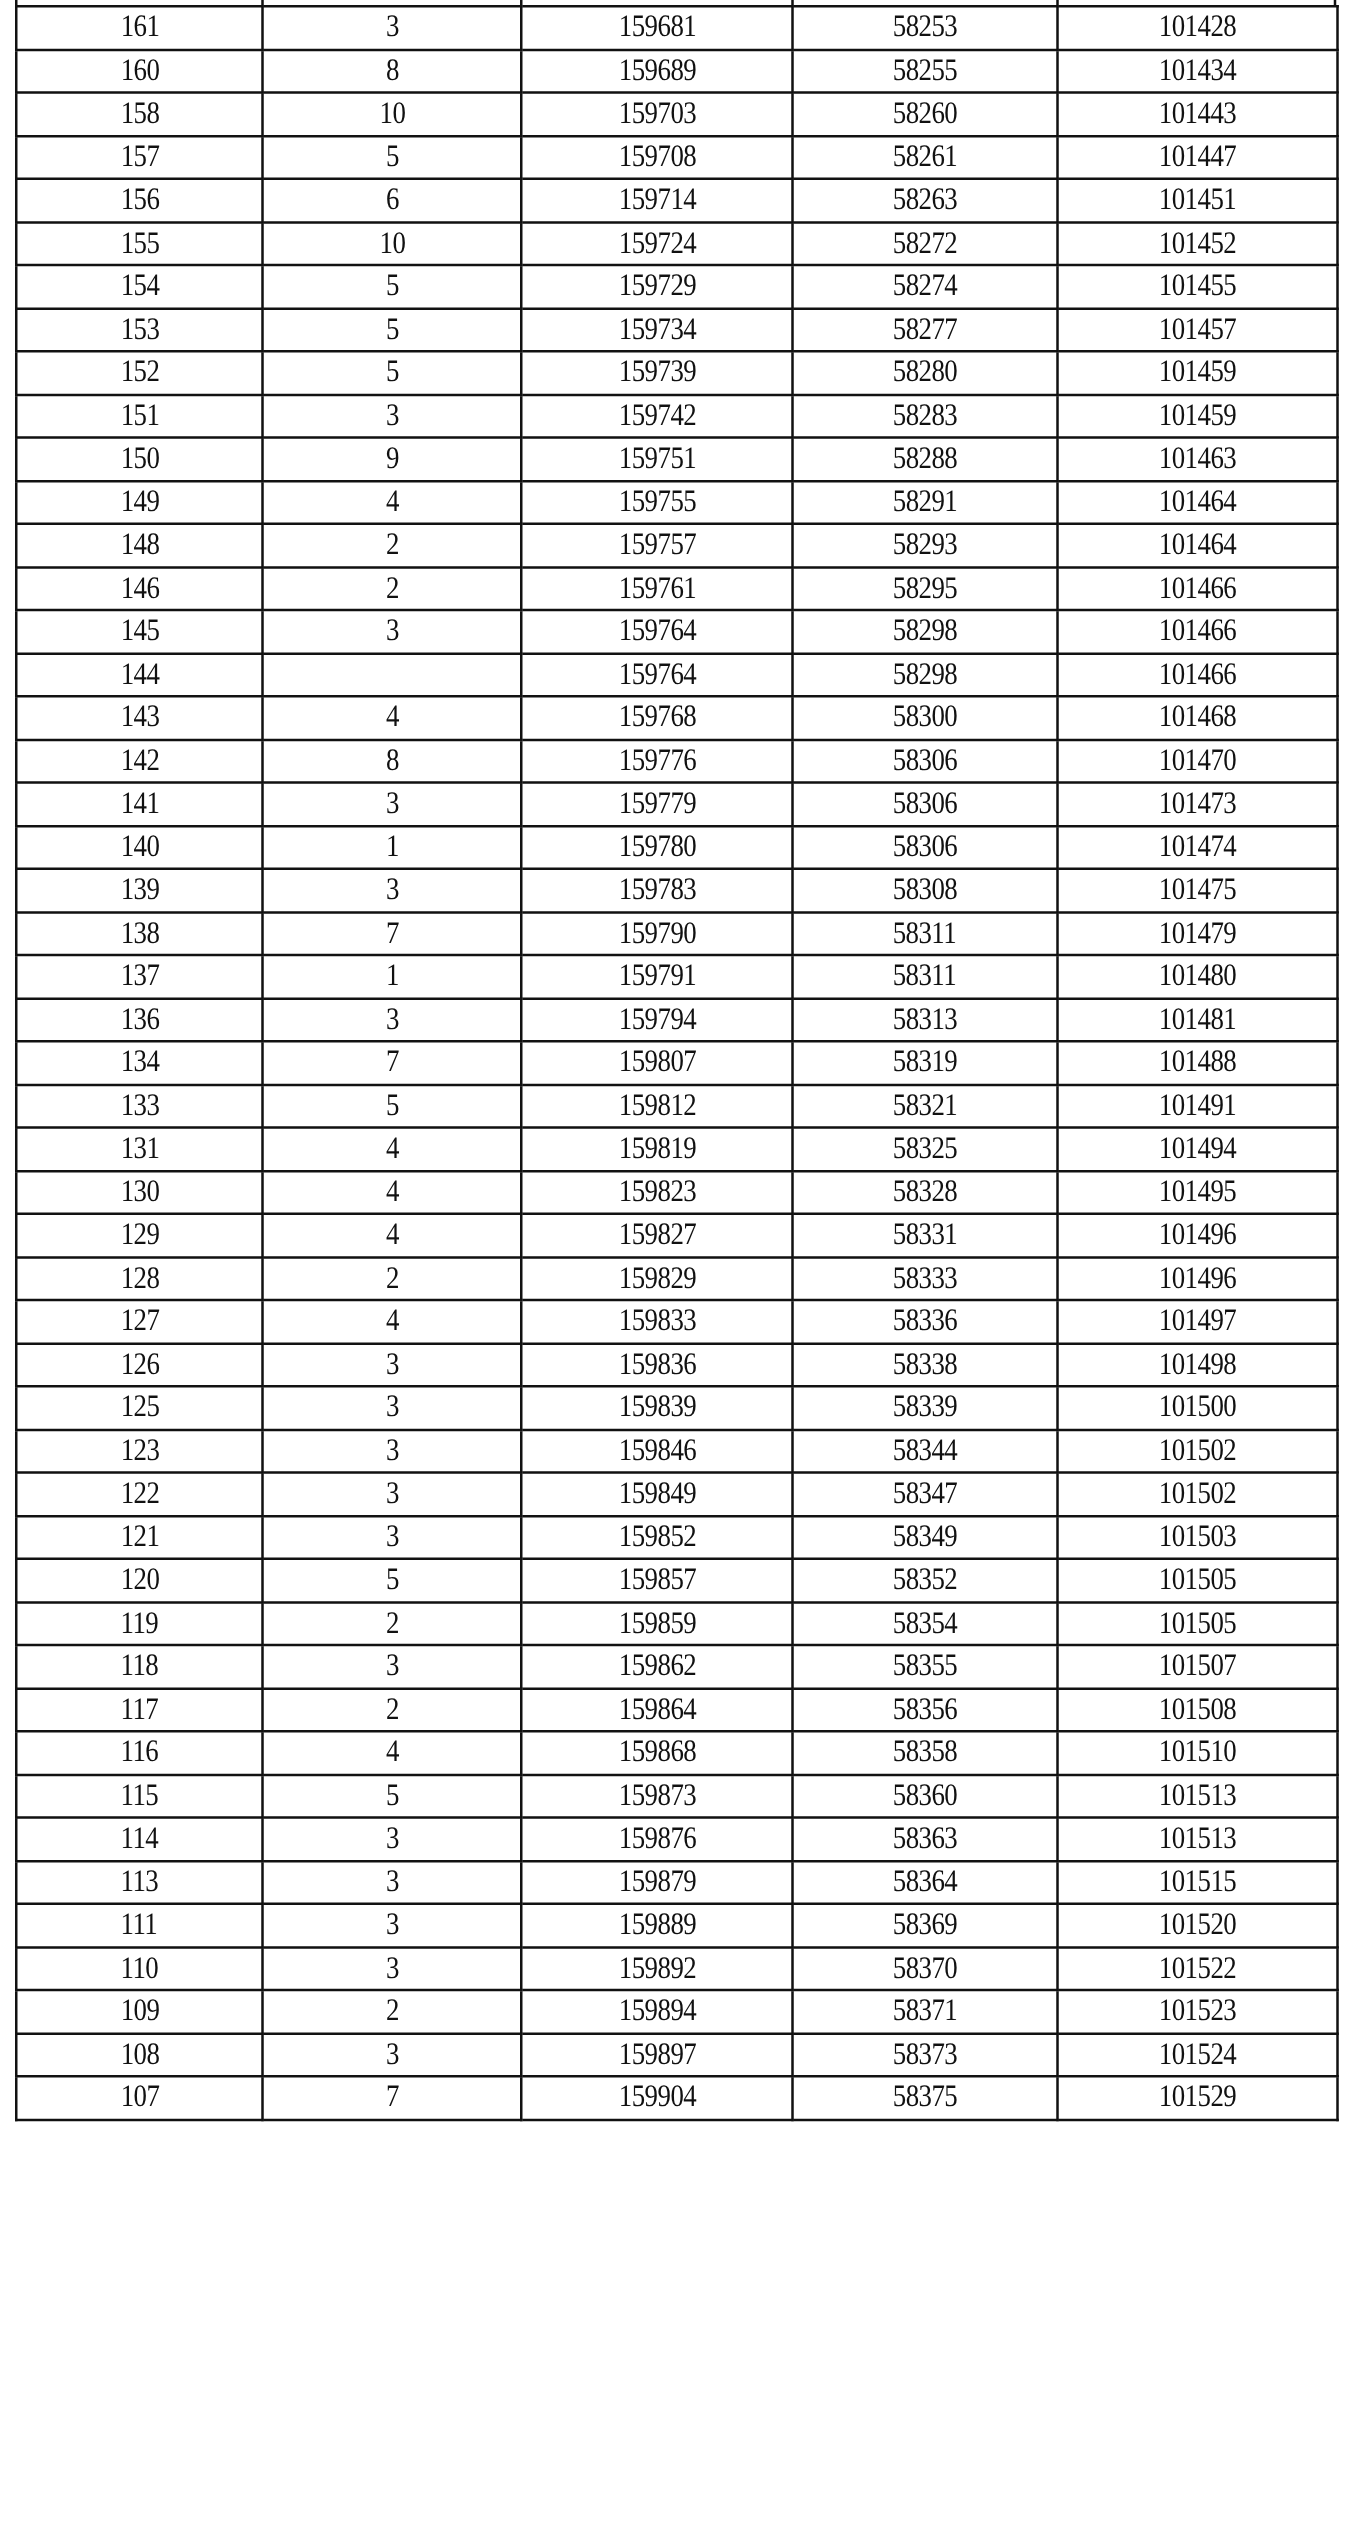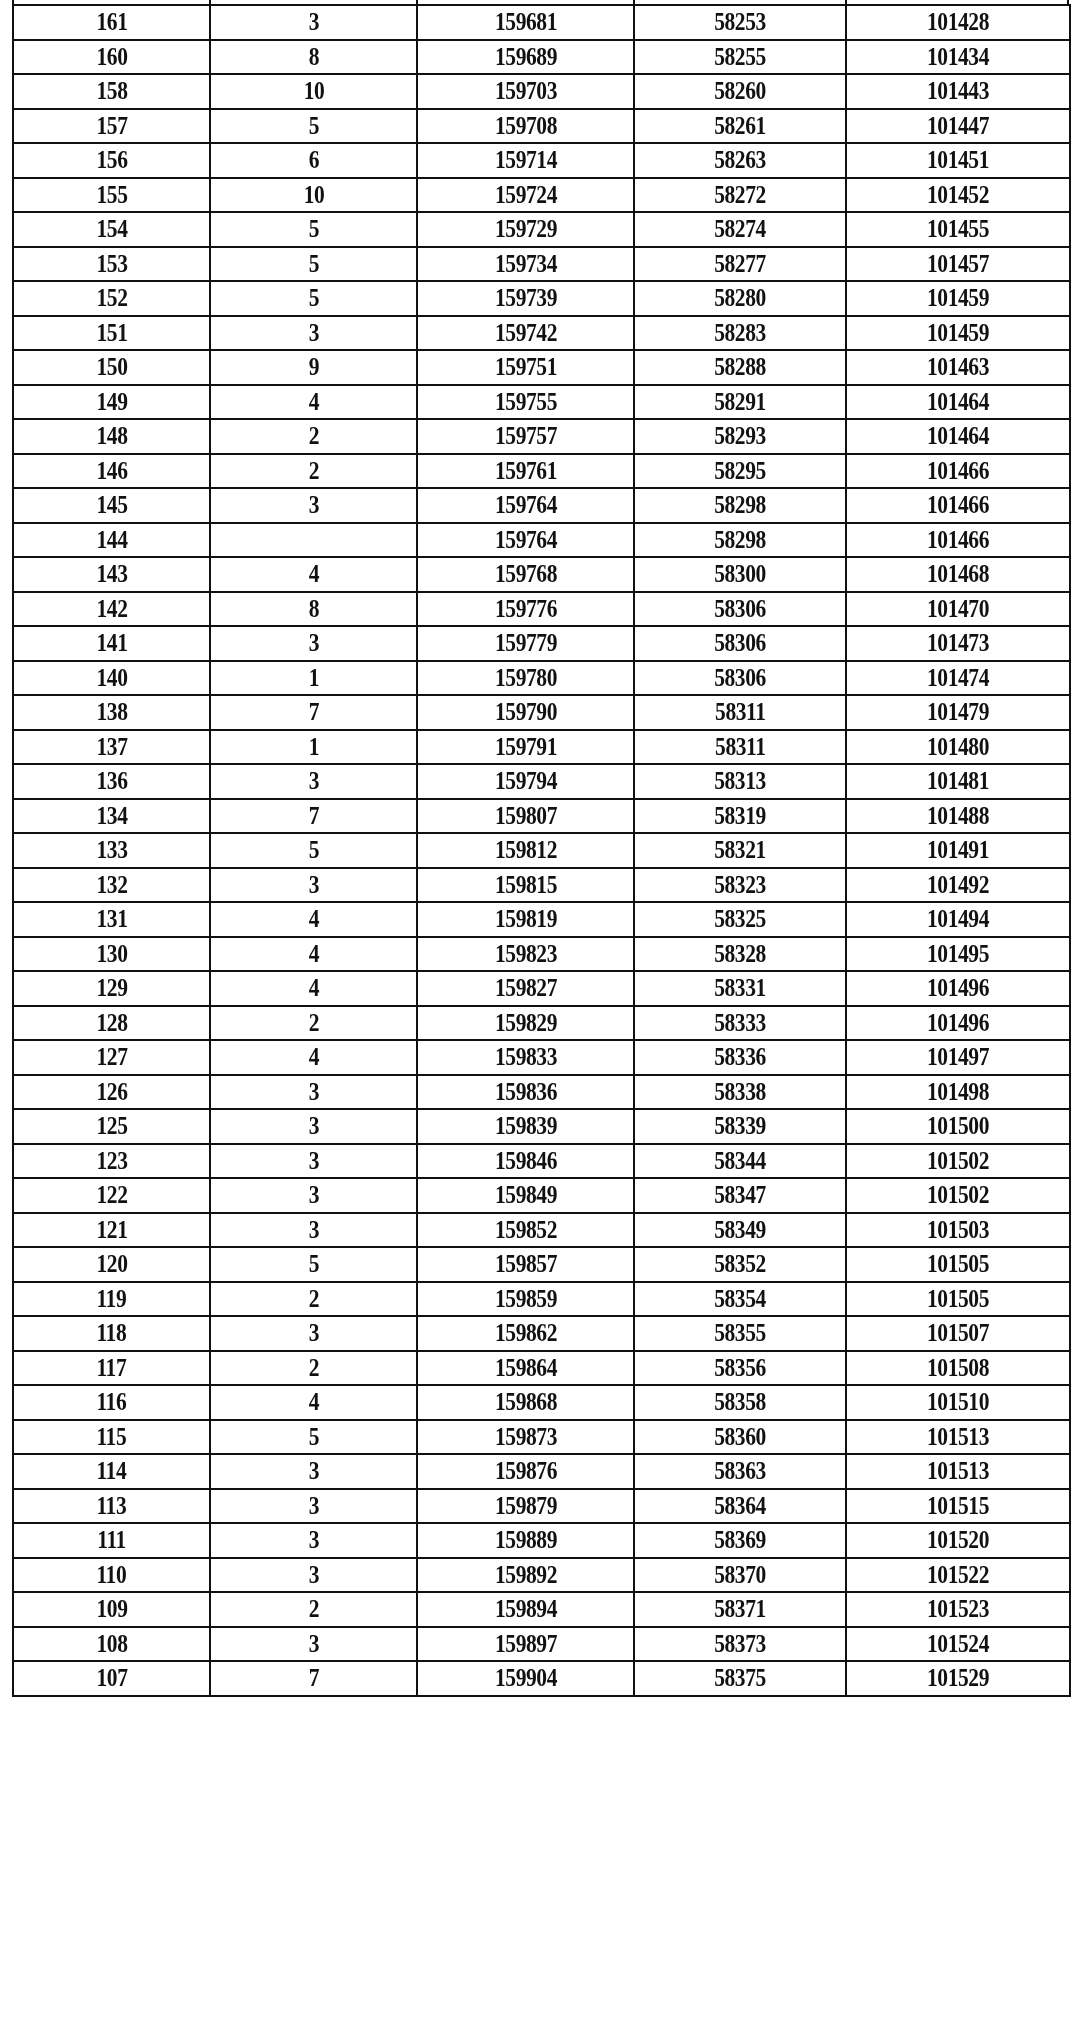--- a/index.html
+++ b/index.html
@@ -13,21 +13,20 @@
       position: relative;
       overflow: hidden;
       font-family: "Liberation Serif", "DejaVu Serif", serif;
       color: #111111;
     }
     .sheet {
       position: absolute;
       left: 12px;
       top: 4px;
       width: 1057px;
-      font-weight: bold;
     }
     table.data-table {
       border-collapse: collapse;
       width: 1057px;
       table-layout: fixed;
     }
     table.data-table col.c1 { width: 197px; }
     table.data-table col.c2 { width: 207px; }
     table.data-table col.c3 { width: 217px; }
     table.data-table col.c4 { width: 212px; }
@@ -219,20 +218,27 @@
           <td><span>101473</span></td>
         </tr>
         <tr>
           <td><span>140</span></td>
           <td><span>1</span></td>
           <td><span>159780</span></td>
           <td><span>58306</span></td>
           <td><span>101474</span></td>
         </tr>
         <tr>
+          <td><span>139</span></td>
+          <td><span>3</span></td>
+          <td><span>159783</span></td>
+          <td><span>58308</span></td>
+          <td><span>101475</span></td>
+        </tr>
+        <tr>
           <td><span>138</span></td>
           <td><span>7</span></td>
           <td><span>159790</span></td>
           <td><span>58311</span></td>
           <td><span>101479</span></td>
         </tr>
         <tr>
           <td><span>137</span></td>
           <td><span>1</span></td>
           <td><span>159791</span></td>
@@ -254,27 +260,20 @@
           <td><span>101488</span></td>
         </tr>
         <tr>
           <td><span>133</span></td>
           <td><span>5</span></td>
           <td><span>159812</span></td>
           <td><span>58321</span></td>
           <td><span>101491</span></td>
         </tr>
         <tr>
-          <td><span>132</span></td>
-          <td><span>3</span></td>
-          <td><span>159815</span></td>
-          <td><span>58323</span></td>
-          <td><span>101492</span></td>
-        </tr>
-        <tr>
           <td><span>131</span></td>
           <td><span>4</span></td>
           <td><span>159819</span></td>
           <td><span>58325</span></td>
           <td><span>101494</span></td>
         </tr>
         <tr>
           <td><span>130</span></td>
           <td><span>4</span></td>
           <td><span>159823</span></td>

